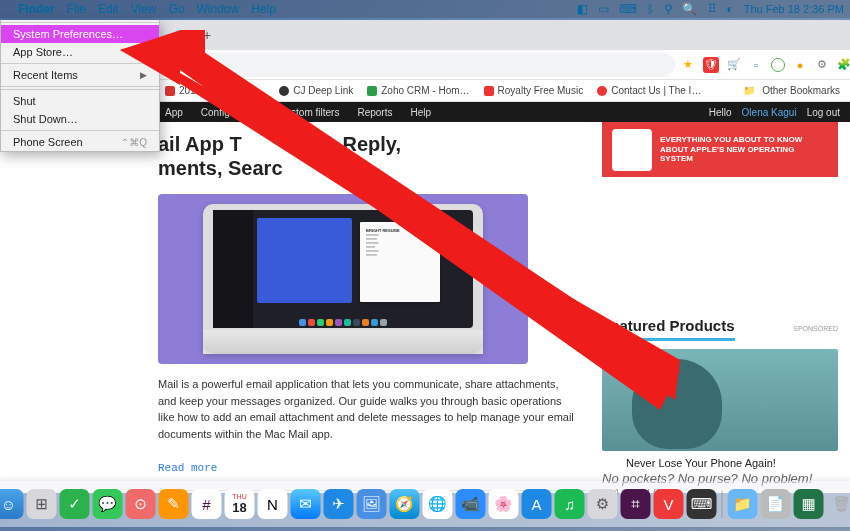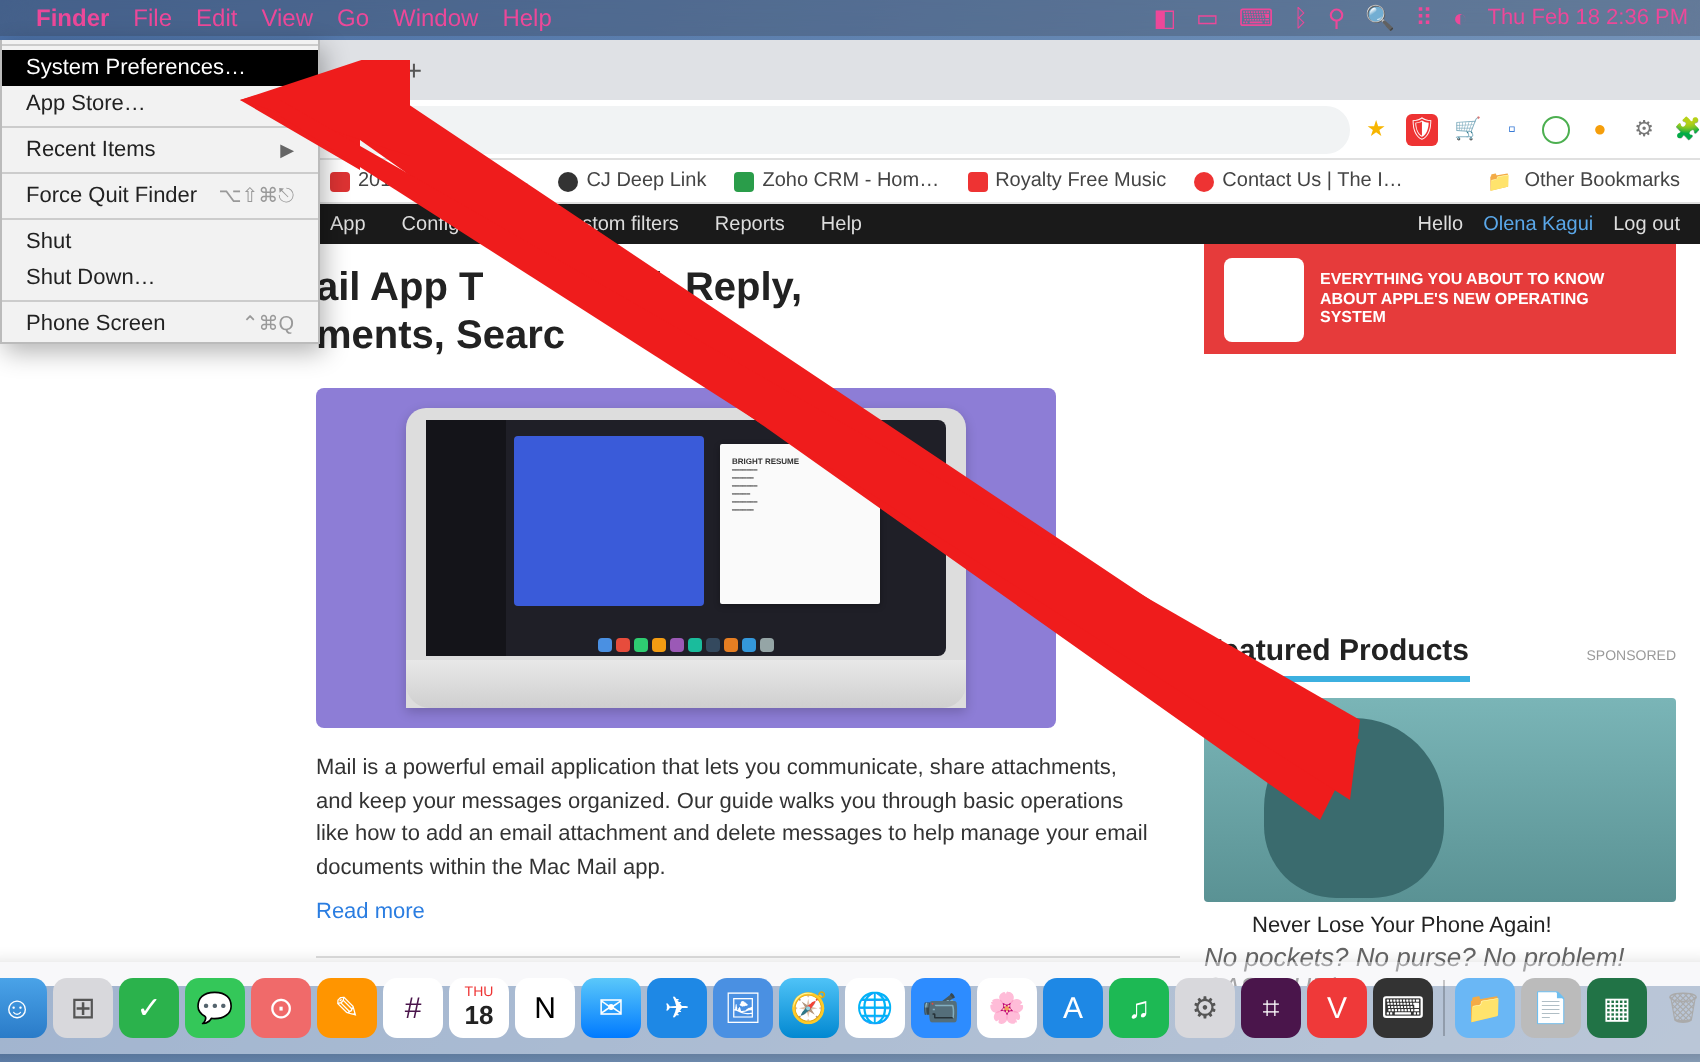--- a/index.html
+++ b/index.html
@@ -1,30 +1,30 @@
 <!DOCTYPE html>
 <html><head>
 <meta charset="utf-8">
 <style>
   * { box-sizing: border-box; margin: 0; padding: 0; }
   html, body { width: 850px; height: 531px; overflow: hidden; font-family: -apple-system, "Helvetica Neue", Arial, sans-serif; font-size: 11px; }
   body { background: linear-gradient(135deg, #4a6fa5 0%, #6b8cb5 50%, #8fa5c0 100%); position: relative; }
 
   
-  .menubar { height: 18px; background: rgba(50,50,60,0.25); backdrop-filter: blur(10px); display: flex; align-items: center; color: #ec4899; font-size: 12px; padding: 0 6px; justify-content: space-between; }
+  .menubar { height: 18px; background: rgba(50,50,60,0.25); backdrop-filter: blur(10px); display: flex; align-items: center; color: #0369a1; font-size: 12px; padding: 0 6px; justify-content: space-between; }
   .menubar-left, .menubar-right { display: flex; align-items: center; gap: 12px; }
   .menubar-left .apple { font-size: 13px; }
   .menubar-left span, .menubar-right span { cursor: default; }
   .menubar-right { gap: 10px; font-size: 11px; }
   .menubar-right .icon { font-size: 12px; }
 
   
   .apple-menu { position: absolute; top: 20px; left: 0; width: 160px; background: #f2f2f2; border: 1px solid #bbb; border-top: none; box-shadow: 2px 4px 12px rgba(0,0,0,0.3); font-size: 11px; color: #222; z-index: 50; }
   .apple-menu .item { padding: 3px 12px; display: flex; justify-content: space-between; align-items: center; }
-  .apple-menu .item.sel { background: #000000; color: #fff; }
+  .apple-menu .item.sel { background: #d946ef; color: #fff; }
   .apple-menu hr { border: none; border-top: 1px solid #ccc; margin: 2px 0; }
   .apple-menu .shortcut { color: #999; font-size: 10px; }
   .apple-menu .arrow { font-size: 9px; color: #666; }
 
   
   .browser { position: absolute; top: 20px; left: 0; right: 0; bottom: 38px; background: #fff; display: flex; flex-direction: column; }
   .tabstrip { height: 30px; background: #dfe1e5; display: flex; align-items: center; padding-left: 165px; }
   .tab { height: 26px; width: 28px; display: flex; align-items: center; justify-content: center; color: #555; font-size: 14px; }
   .addr-row { height: 30px; background: #fff; border-bottom: 1px solid #e0e0e0; display: flex; align-items: center; padding-left: 165px; padding-right: 8px; gap: 6px; }
   .addr-row .omnibox { flex: 0 0 510px; height: 24px; background: #f1f3f4; border-radius: 12px; }
@@ -50,21 +50,21 @@
   .laptop-screen { position: absolute; top: 6px; left: 10px; right: 10px; height: 118px; background: #1f1f27; border-radius: 4px; display: flex; }
   .ls-side { width: 40px; background: #141419; }
   .ls-main { flex: 1; display: flex; }
   .ls-blue { width: 95px; height: 85px; background: #3a5bd9; margin: 8px 4px; border-radius: 2px; }
   .ls-white { width: 80px; height: 80px; background: #fafafa; margin: 12px 4px; border-radius: 1px; box-shadow: 0 1px 3px rgba(0,0,0,0.3); font-size: 3px; padding: 6px; color: #333; }
   .laptop-base { position: absolute; bottom: 0; left: 0; right: 0; height: 24px; background: linear-gradient(#e8e8e8,#cfcfcf); border-radius: 0 0 12px 12px; }
   .dock-mini { position: absolute; bottom: 28px; left: 50%; transform: translateX(-50%); display: flex; gap: 2px; }
   .dock-mini span { width: 7px; height: 7px; border-radius: 2px; }
 
   .para { margin-top: 12px; font-size: 11px; color: #333; line-height: 1.5; width: 420px; }
-  .readmore { margin-top: 8px; color: #2a7de1; font-size: 11px; }
+  .readmore { margin-top: 20px; color: #2a7de1; font-size: 11px; font-family: Liberation Mono, monospace; }
 
   .promo { margin-top: 0; width: 100%; height: 55px; background: #e63b3b; color: #fff; display: flex; align-items: center; padding: 6px 10px; font-size: 8px; font-weight: 700; text-align: left; line-height: 1.2; gap: 8px; }
   .promo .ph { width: 40px; height: 42px; background: #fff; border-radius: 4px; flex-shrink: 0; }
   .side-h { margin-top: 140px; font-size: 15px; font-weight: 700; color: #222; border-bottom: 3px solid #3cb0e0; padding-bottom: 4px; display: inline-block; }
   .sponsored { font-size: 7px; color: #999; float: right; margin-top: 148px; }
   .prod-img { margin-top: 8px; width: 100%; height: 102px; background: linear-gradient(#7ab5b7,#5a9294); border-radius: 2px; position: relative; overflow: hidden; }
   .prod-img::after { content: ""; position: absolute; left: 30px; top: 10px; width: 90px; height: 90px; background: #3a6b6e; border-radius: 50% 50% 40% 40%; }
   .prod-title { margin-top: 6px; font-size: 11px; color: #222; padding-left: 24px; }
   .prod-sub { font-size: 13px; color: #666; margin-top: 2px; font-style: italic; }
 
@@ -111,24 +111,20 @@
     </div>
   <div class="item">
       <span>App Store…</span>
     </div>
   <hr>
   <div class="item">
       <span>Recent Items</span>
       <span class="arrow">▶</span>
     </div>
   <hr>
-  <div class="item">
-      <span>Force Quit Finder</span>
-      <span class="shortcut">⌥⇧⌘⎋</span>
-    </div>
   <hr>
   <div class="item">
       <span>Shut</span>
     </div>
   <div class="item">
       <span>Shut Down…</span>
     </div>
   <hr>
   <div class="item">
       <span>Phone Screen</span>

